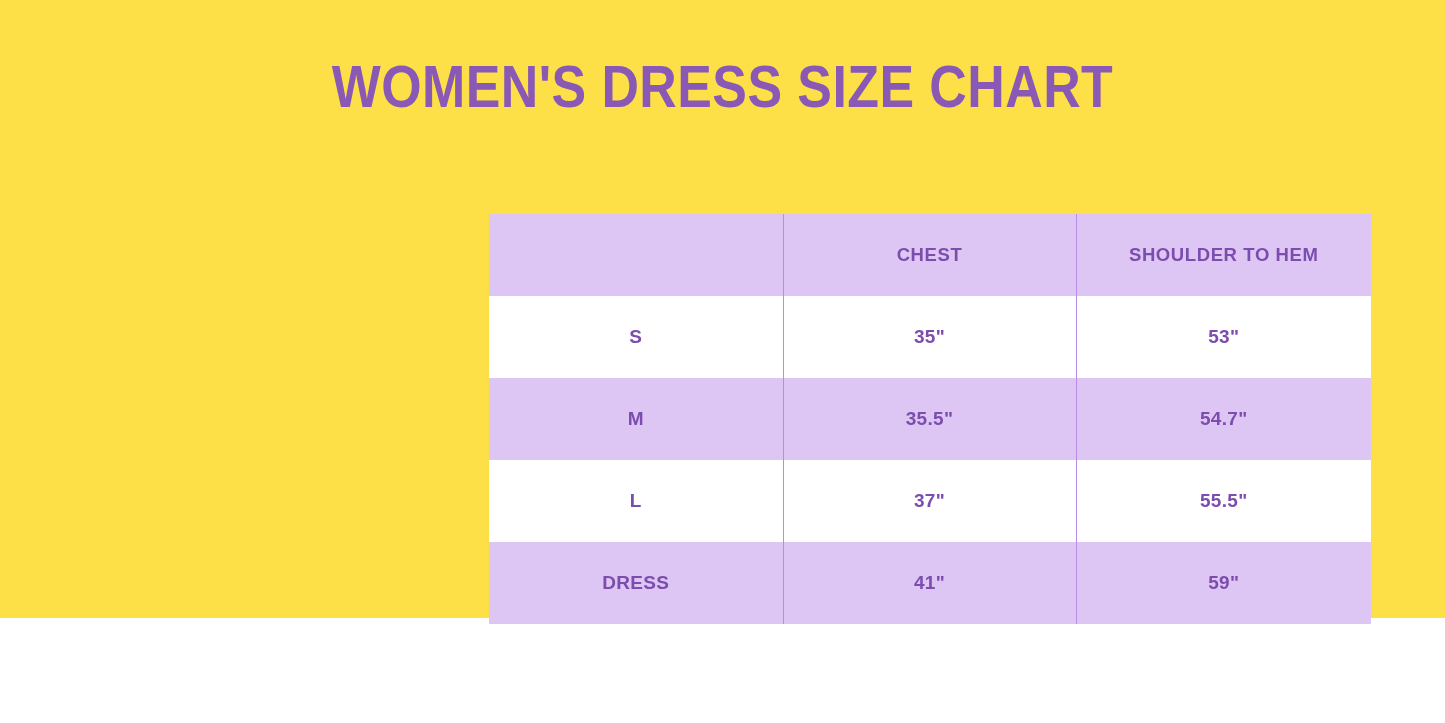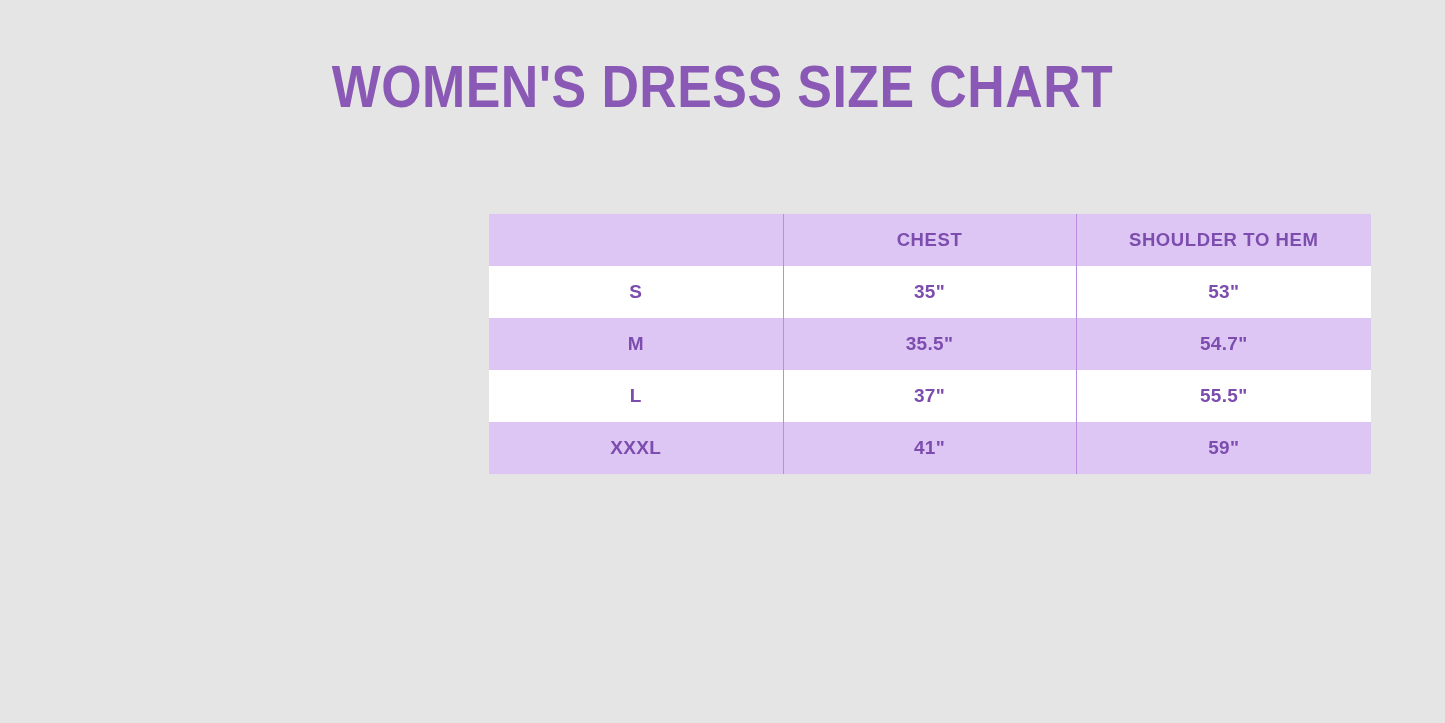--- a/index.html
+++ b/index.html
@@ -8,22 +8,22 @@
     width: 1445px;
     height: 723px;
     background: #ffffff;
     font-family: "Liberation Sans", sans-serif;
     overflow: hidden;
   }
 
   .page {
     position: relative;
     width: 1445px;
-    height: 723px;
-    background: #e5e5e5;
+    height: 618px;
+    background: #fde047;
   }
 
   .page-title {
     position: absolute;
     top: 55px;
     left: 0;
     width: 1445px;
     text-align: center;
     font-family: "Liberation Sans", sans-serif;
     font-size: 59px;
@@ -56,21 +56,21 @@
   table.size-table th,
   table.size-table td {
     height: 50px;
     text-align: center;
     vertical-align: middle;
     font-family: "Liberation Sans", sans-serif;
     font-weight: 700;
     font-size: 19px;
     color: #7c4cae;
     letter-spacing: 0.3px;
-    padding: 1px;
+    padding: 16px;
     border: 0;
   }
 
   table.size-table th {
     background: #ddc6f3;
     font-size: 18.5px;
     letter-spacing: 0.6px;
   }
 
   table.size-table tr.row-odd td {
@@ -154,21 +154,21 @@
           </td>
           <td class="col-div">
             <span class="cell-inner">55.5"</span>
           </td>
         </tr>
 
 
 
         <tr class="row-even">
           <td>
-            <span class="cell-inner">XXXL</span>
+            <span class="cell-inner">DRESS</span>
           </td>
           <td class="col-div">
             <span class="cell-inner">41"</span>
           </td>
           <td class="col-div">
             <span class="cell-inner">59"</span>
           </td>
         </tr>
 
       </tbody>

